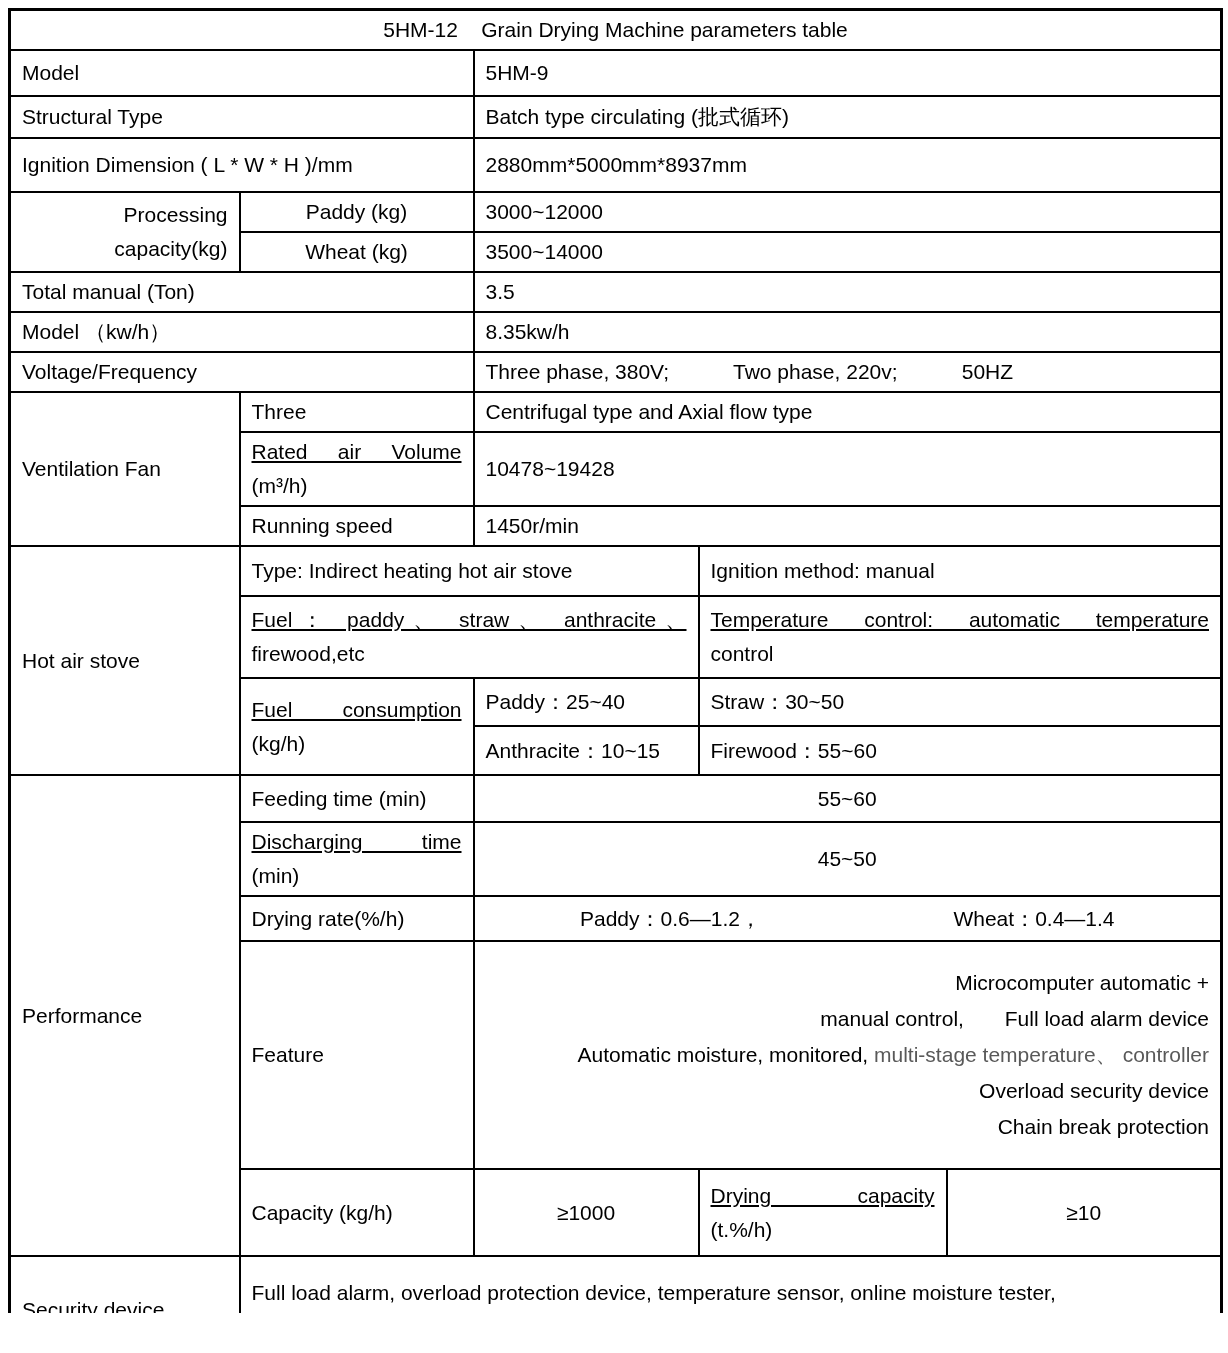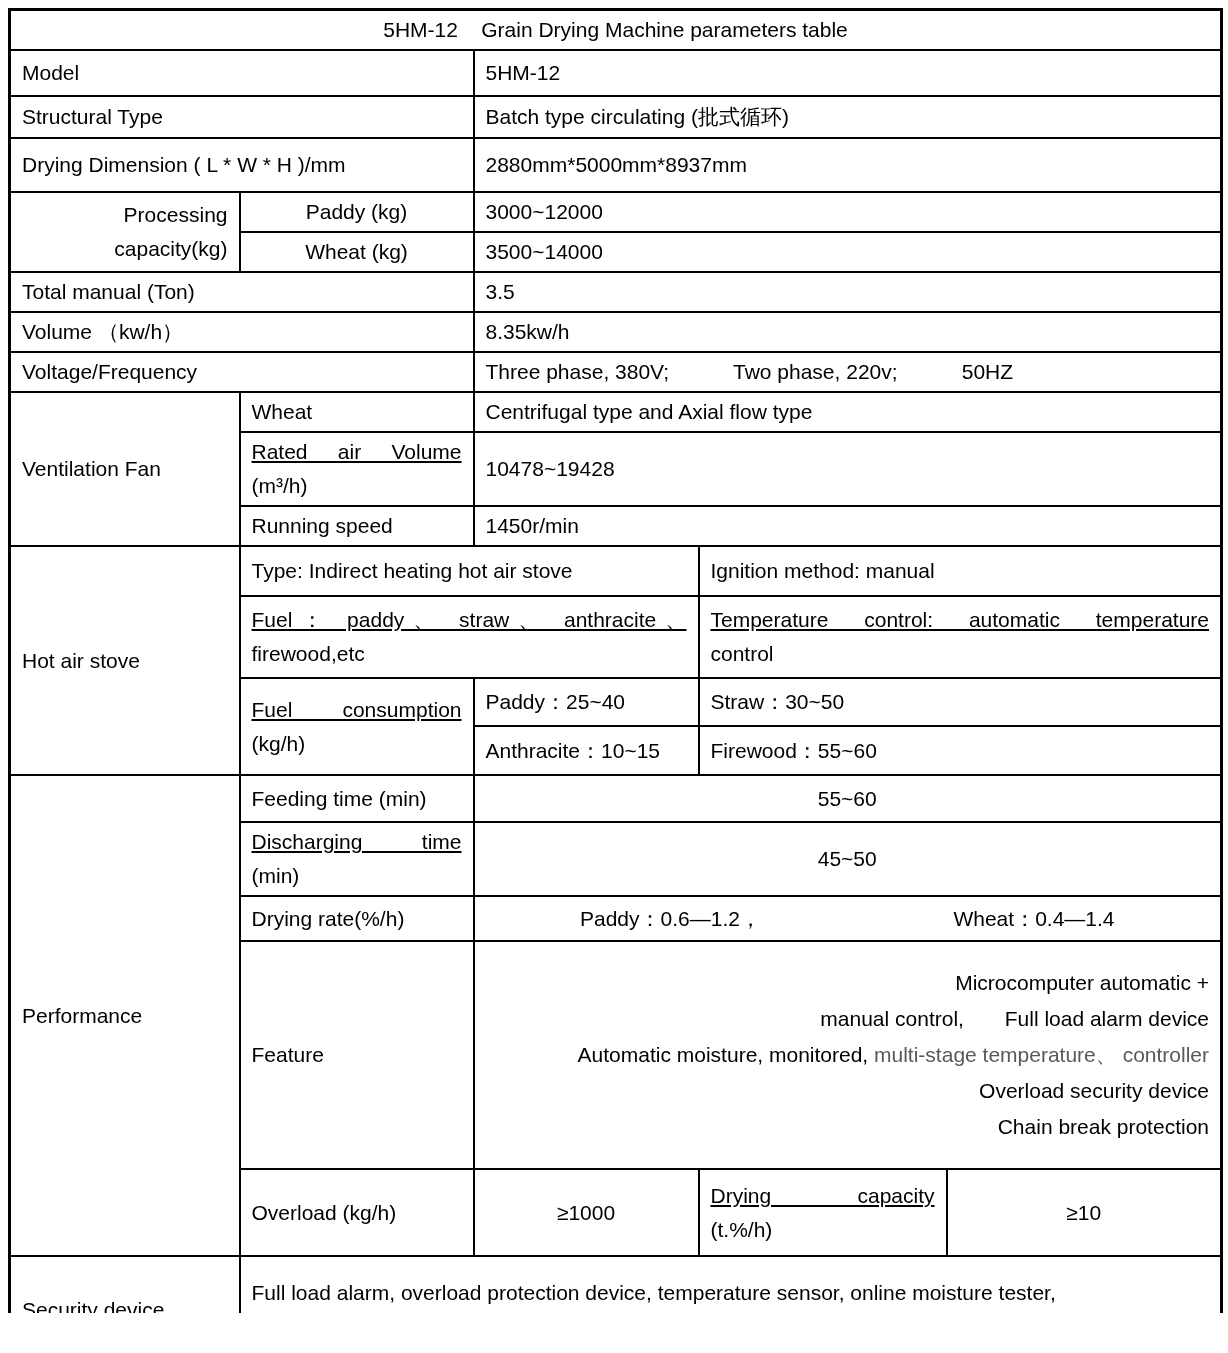--- a/index.html
+++ b/index.html
@@ -54,62 +54,62 @@
       <col style="width:275px">
     </colgroup>
 
     <tbody>
         <tr style="height:36px">
       <td colspan="5" class="center prewrap">5HM-12    Grain Drying Machine parameters table</td>
     </tr>
 
     <tr style="height:46px">
       <td colspan="2">Model</td>
-      <td colspan="3">5HM-12</td>
+      <td colspan="3">5HM-9</td>
     </tr>
 
     <tr style="height:42px">
       <td colspan="2">Structural Type</td>
       <td colspan="3">Batch type circulating (批式循环)</td>
     </tr>
 
     <tr style="height:54px">
-      <td colspan="2">Drying Dimension ( L * W * H )/mm</td>
+      <td colspan="2">Ignition Dimension ( L * W * H )/mm</td>
       <td colspan="3">2880mm*5000mm*8937mm</td>
     </tr>
 
     <tr style="height:39px">
       <td rowspan="2" class="preline lh36">Processing
 capacity(kg)</td>
       <td class="center">Paddy (kg)</td>
       <td colspan="3">3000~12000</td>
     </tr>
     <tr style="height:39px">
       <td class="center">Wheat (kg)</td>
       <td colspan="3">3500~14000</td>
     </tr>
 
     <tr style="height:37px">
       <td colspan="2">Total manual (Ton)</td>
       <td colspan="3">3.5</td>
     </tr>
 
     <tr style="height:37px">
-      <td colspan="2">Volume （kw/h）</td>
+      <td colspan="2">Model （kw/h）</td>
       <td colspan="3">8.35kw/h</td>
     </tr>
 
     <tr style="height:38px">
       <td colspan="2">Voltage/Frequency</td>
       <td colspan="3" class="prewrap">Three phase, 380V;           Two phase, 220v;           50HZ</td>
     </tr>
 
     <tr style="height:38px">
       <td rowspan="3">Ventilation Fan</td>
-      <td>Wheat</td>
+      <td>Three</td>
       <td colspan="3">Centrifugal type and Axial flow type</td>
     </tr>
     <tr style="height:74px">
       <td>
         <div class="jl">Rated air Volume</div>
         <div>(m³/h)</div>
       </td>
       <td colspan="3">10478~19428</td>
     </tr>
     <tr style="height:40px">
@@ -165,21 +165,21 @@
       <td>Feature</td>
       <td colspan="3">
         <div class="feature-line">Microcomputer automatic +</div>
         <div class="feature-line prewrap">manual control,       Full load alarm device</div>
         <div class="feature-line"><span>Automatic moisture, monitored, </span><span class="muted">multi-stage temperature、 controller</span></div>
         <div class="feature-line">Overload security device</div>
         <div class="feature-line">Chain break protection</div>
       </td>
     </tr>
     <tr style="height:87px">
-      <td>Overload (kg/h)</td>
+      <td>Capacity (kg/h)</td>
       <td class="center">≥1000</td>
       <td>
         <div class="jl">Drying capacity</div>
         <div>(t.%/h)</div>
       </td>
       <td class="center">≥10</td>
     </tr>
 
     <tr style="height:108px">
       <td>Security device</td>

